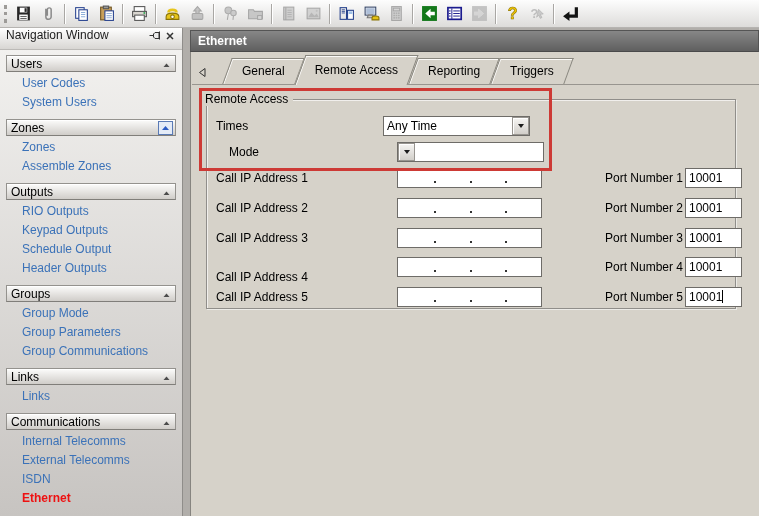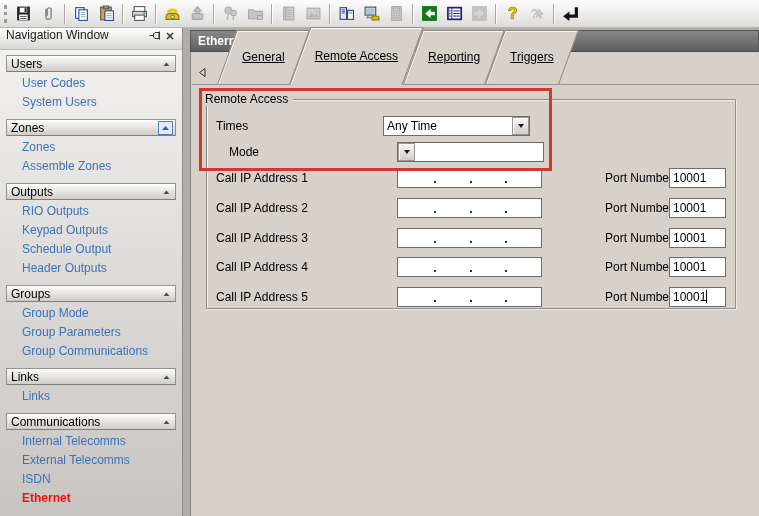--- a/index.html
+++ b/index.html
@@ -29,21 +29,21 @@
   .nav-header{
     height:21px;display:flex;align-items:flex-start;padding:0 4px 0 6px;
     background:linear-gradient(#ffffff,#d8d6d3);
     border-bottom:1px solid #bcbab7;
     font-size:12px;color:#1c1c1c;
   }
   .nav-header .sp{flex:1;}
   .nav-hbtn{width:16px;height:15px;display:flex;align-items:center;justify-content:center;}
   .section{margin:5px 6px 0 6px;}
   .sec-hdr{
-    height:17px;display:flex;align-items:center;padding:0 2px 0 4px;box-sizing:border-box;
+    height:17px;display:flex;align-items:flex-end;padding:0 2px 0 4px;box-sizing:border-box;
     background:linear-gradient(#fcfcfb,#d0cdc9);
     border:1px solid #94928e;border-bottom-color:#807e7a;
     box-shadow:inset 0 1px 0 #fff;
     font-size:12px;color:#000;
   }
   .sec-hdr .sp{flex:1;}
   .sec-arrow{width:13px;height:12px;display:flex;align-items:center;justify-content:center;}
   .sec-arrow.hl{border:1px solid #5a7ab5;background:#e4ebf7;}
   .sec-items{padding:2px 0 2px 0;}
   .nav-item{
@@ -65,21 +65,21 @@
   }
   
   .tabstrip{
     position:absolute;left:1px;right:0;top:6px;height:27px;
     display:flex;align-items:flex-end;
     border-bottom:1px solid #98958f;box-sizing:border-box;
   }
   .tab-scroll{
     width:16px;height:21px;margin:0 1px 1px 2px;display:flex;align-items:center;justify-content:center;
   }
-  .tab{position:relative;height:21px;line-height:21px;padding:17px 15px;font-size:12px;color:#000;margin-bottom:-1px;text-decoration:underline;}
+  .tab{position:relative;height:21px;line-height:21px;padding:3px 15px;font-size:12px;color:#000;margin-bottom:-1px;}
   .tab:first-of-type{margin-left:16px;}
   .tab::before{
     content:'';position:absolute;left:0;right:0;top:0;bottom:0;
     background:#d6d2c9;border:1px solid #89877f;border-bottom:none;
     transform:skewX(-20deg);box-shadow:inset 1px 1px 0 #fbfaf8;
   }
   .tab.active{height:24px;line-height:24px;z-index:2;}
   .tab.active::before{bottom:0;}
   .tab:not(.active){height:20px;line-height:20px;margin-bottom:0;}
   .tab .lbl{position:relative;z-index:1;}
@@ -111,21 +111,21 @@
   .combo .tri{width:0;height:0;border-left:3.5px solid transparent;border-right:3.5px solid transparent;border-top:4px solid #1c1c1c;}
   .ipfield{
     position:absolute;width:145px;height:20px;box-sizing:border-box;
     background:#fff;border:1px solid #6e6c68;
   }
   .ipfield i{position:absolute;bottom:4px;width:2px;height:2px;background:#333;}
   .ipfield i:nth-child(1){left:25%;} .ipfield i:nth-child(2){left:50%;} .ipfield i:nth-child(3){left:75%;}
   .portfield{
     position:absolute;width:57px;height:20px;box-sizing:border-box;
     background:#fff;border:1px solid #6e6c68;
-    font-size:12px;line-height:18px;padding-left:3px;white-space:nowrap;
+    font-size:12px;line-height:18px;padding-left:3px;white-space:nowrap;margin-left:16px;
   }
   .caret{display:inline-block;width:1px;height:13px;background:#000;vertical-align:-2px;}
 </style>
 </head>
 <body>
 
 <div class="toolbar" id="toolbar">
     <span class="grip"></span>
     <span class="tbtn">
       <svg width="17" height="17" viewBox="0 0 16 16">
@@ -449,21 +449,21 @@
         <div class="flabel" style="left:414px;top:146px">Port Number 2</div>
         <div class="portfield" style="left:478px;top:146px"><span>10001</span></div>
         <div class="flabel" style="left:25px;top:176px">Call IP Address 3</div>
         <div class="ipfield" style="left:206px;top:176px">
           <i></i>
           <i></i>
           <i></i>
         </div>
         <div class="flabel" style="left:414px;top:176px">Port Number 3</div>
         <div class="portfield" style="left:478px;top:176px"><span>10001</span></div>
-        <div class="flabel" style="left:25px;top:205px">Call IP Address 4</div>
+        <div class="flabel" style="left:25px;top:215px">Call IP Address 4</div>
         <div class="ipfield" style="left:206px;top:205px">
           <i></i>
           <i></i>
           <i></i>
         </div>
         <div class="flabel" style="left:414px;top:205px">Port Number 4</div>
         <div class="portfield" style="left:478px;top:205px"><span>10001</span></div>
         <div class="flabel" style="left:25px;top:235px">Call IP Address 5</div>
         <div class="ipfield" style="left:206px;top:235px">
           <i></i>

